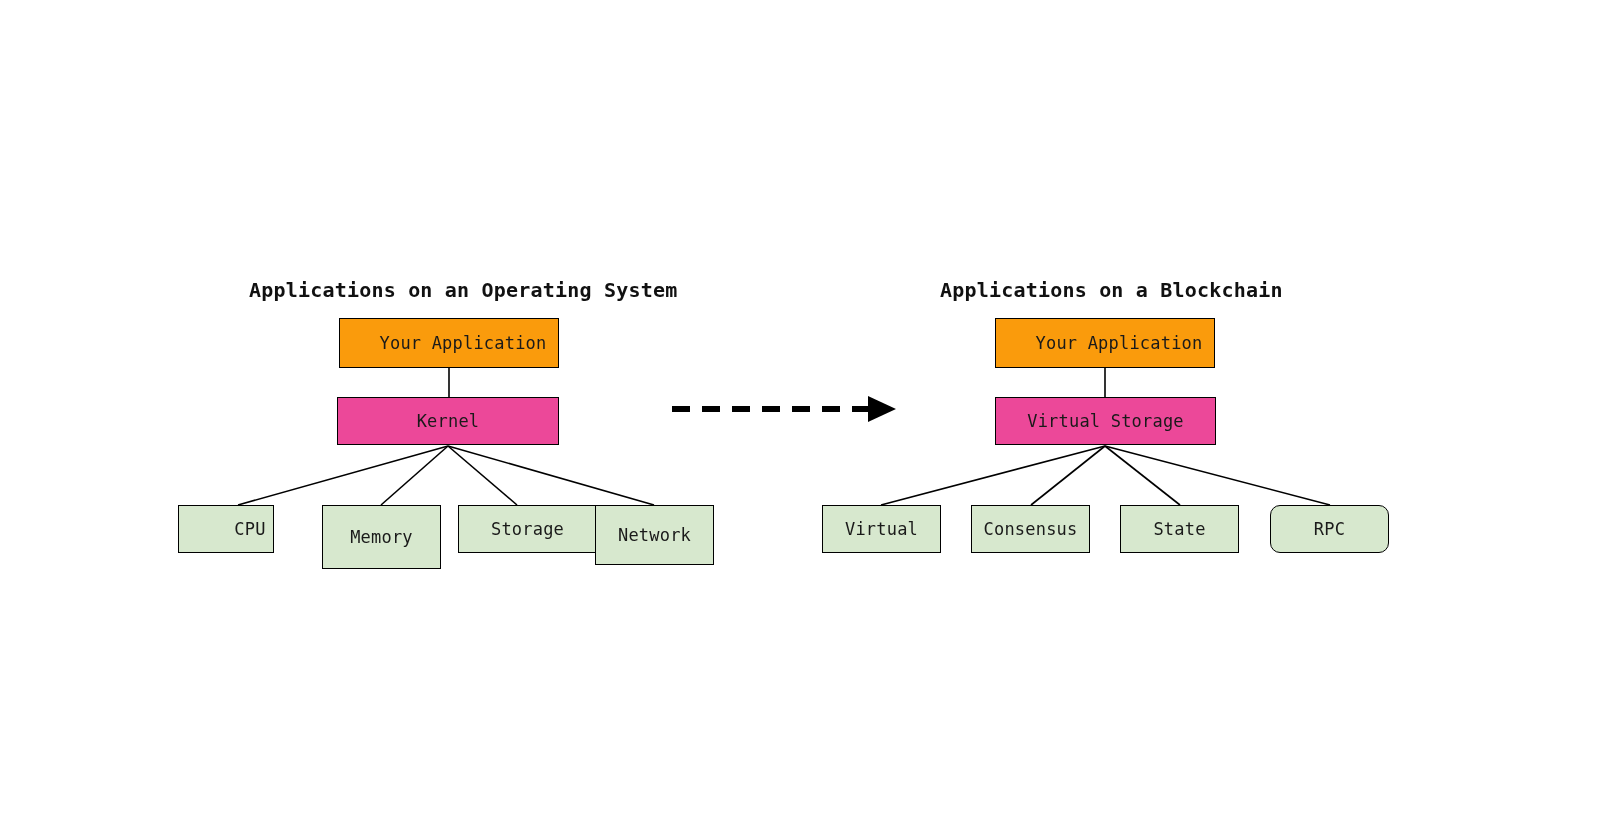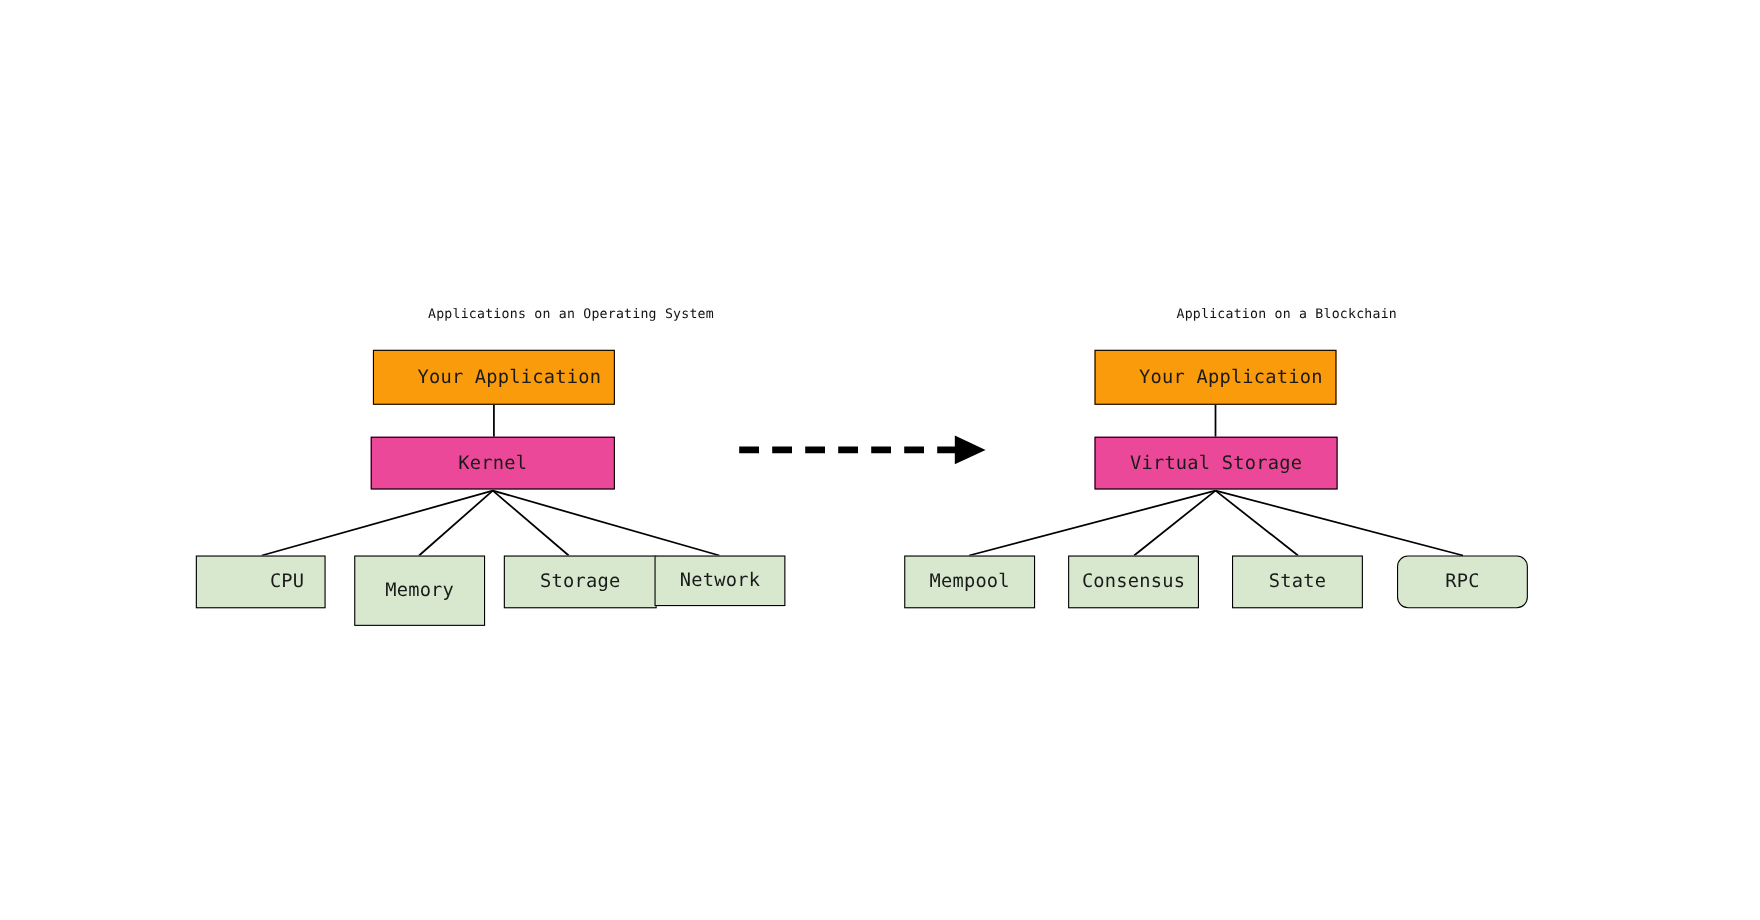--- a/index.html
+++ b/index.html
@@ -47,26 +47,27 @@
     padding-left: 28px;
   }
   .node-vm {
     background: #ec4899;
   }
   .node-leaf {
     background: #D7E8CE;
   }
   .group-title {
     position: absolute;
-    font-size: 12px;
+    font-size: 20px;
     color: #111111;
     letter-spacing: 0.2px;
     white-space: nowrap;
-    text-align: right;
+    text-align: left;
     z-index: 2;
+    font-weight: bold;
   }
 </style>
 </head>
 <body>
 
 <div id="diagram-root">
 
   <svg class="edges" viewBox="0 0 1600 836">
 
     <line x1="449" y1="368" x2="449" y2="397" stroke="#000000" stroke-width="1.6"></line>
@@ -90,45 +91,45 @@
   <div class="group-title" style="left:249px; top:278px; width:400px;">Applications on an Operating System</div>
 
   <div class="node node-app" style="left:339px; top:318px; width:220px; height:50px;">
     <span>Your Application</span>
   </div>
 
   <div class="node node-vm" style="left:337px; top:397px; width:222px; height:48px;">
     <span>Kernel</span>
   </div>
 
-  <div class="node node-leaf" style="left:178px; top:505px; width:118px; height:48px;padding-left:48px;">
+  <div class="node node-leaf" style="left:178px; top:505px; width:96px; height:48px;padding-left:48px;">
     <span>CPU</span>
   </div>
   <div class="node node-leaf" style="left:322px; top:505px; width:119px; height:64px;">
     <span>Memory</span>
   </div>
   <div class="node node-leaf" style="left:458px; top:505px; width:139px; height:48px;">
     <span>Storage</span>
   </div>
-  <div class="node node-leaf" style="left:595px; top:505px; width:119px; height:46px;">
+  <div class="node node-leaf" style="left:595px; top:505px; width:119px; height:60px;">
     <span>Network</span>
   </div>
 
-  <div class="group-title" style="left:940px; top:278px; width:330px;">Application on a Blockchain</div>
+  <div class="group-title" style="left:940px; top:278px; width:330px;">Applications on a Blockchain</div>
 
   <div class="node node-app" style="left:995px; top:318px; width:220px; height:50px;">
     <span>Your Application</span>
   </div>
 
   <div class="node node-vm" style="left:995px; top:397px; width:221px; height:48px;">
     <span>Virtual Storage</span>
   </div>
 
   <div class="node node-leaf" style="left:822px; top:505px; width:119px; height:48px;">
-    <span>Mempool</span>
+    <span>Virtual</span>
   </div>
   <div class="node node-leaf" style="left:971px; top:505px; width:119px; height:48px;">
     <span>Consensus</span>
   </div>
   <div class="node node-leaf" style="left:1120px; top:505px; width:119px; height:48px;">
     <span>State</span>
   </div>
   <div class="node node-leaf" style="left:1270px; top:505px; width:119px; height:48px;border-radius:10px;">
     <span>RPC</span>
   </div>

